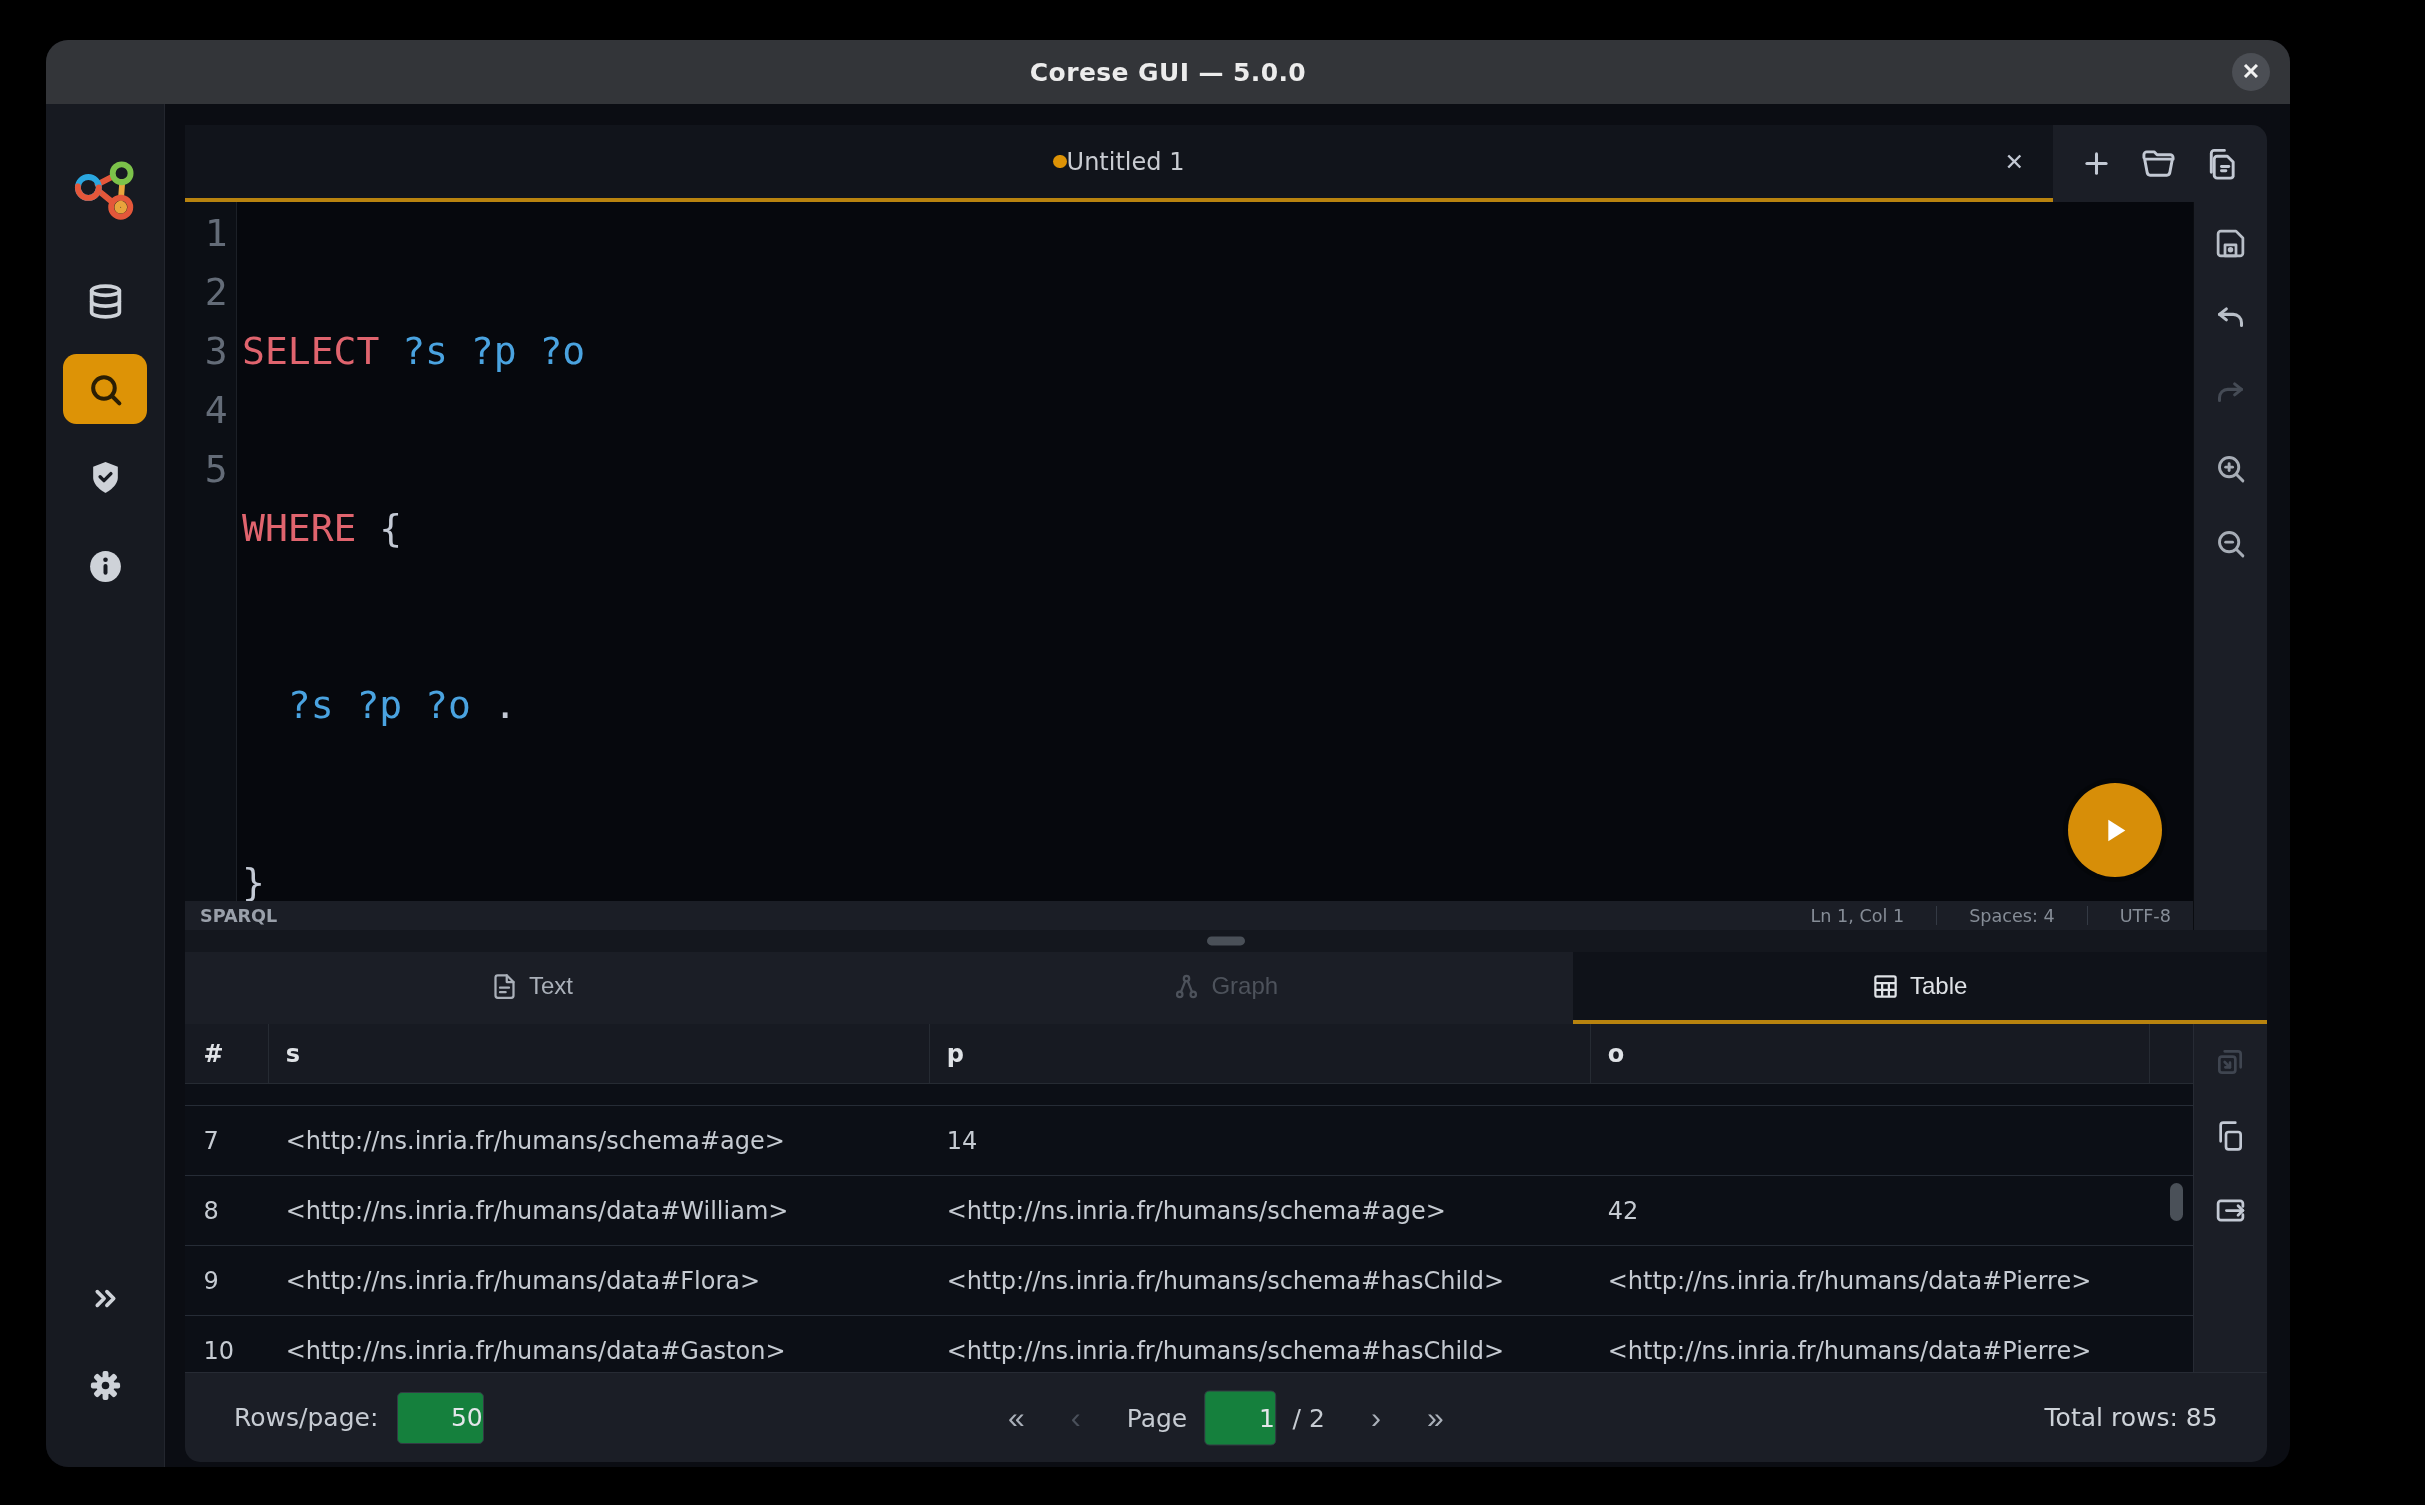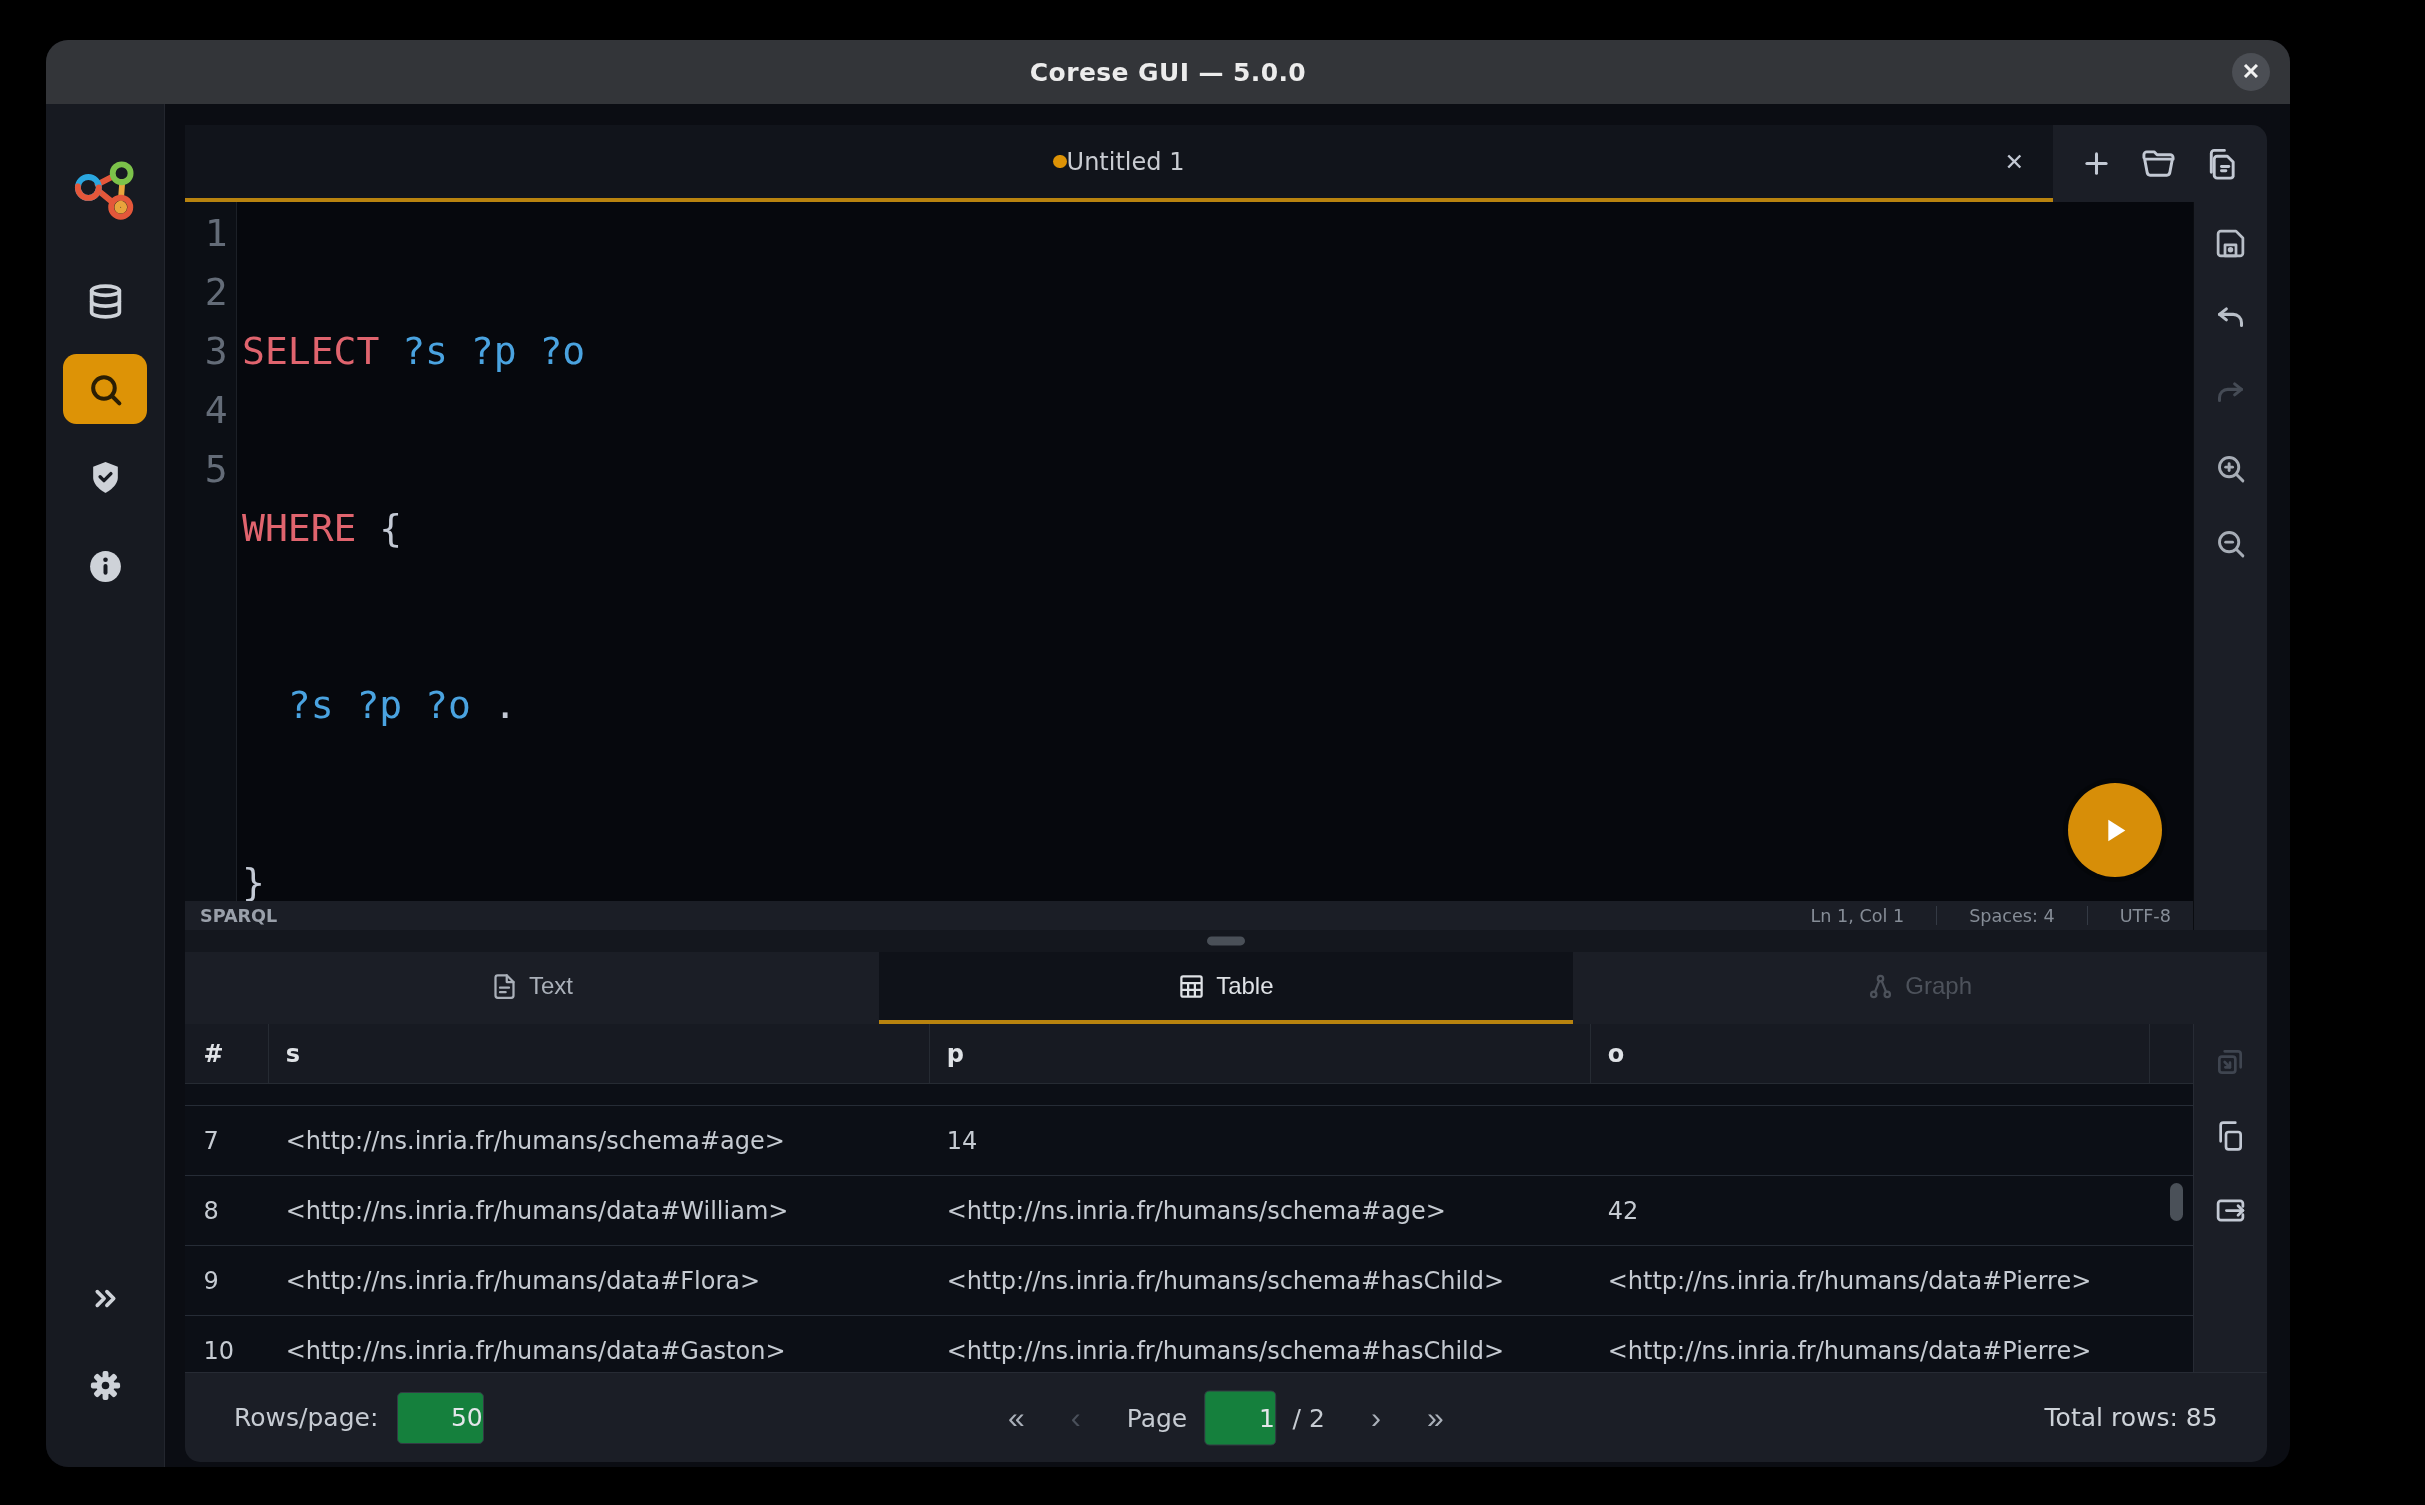--- a/index.html
+++ b/index.html
@@ -380,44 +380,44 @@
             <span>
               <svg width="27" height="27" viewBox="0 0 24 24" fill="none" stroke="currentColor" stroke-width="2" stroke-linecap="round" stroke-linejoin="round">
                 <path d="M14 2H6a2 2 0 0 0-2 2v16a2 2 0 0 0 2 2h12a2 2 0 0 0 2-2V8z"></path>
                 <polyline points="14 2 14 8 20 8"></polyline>
                   <line x1="8" y1="13" x2="16" y2="13"></line>
                   <line x1="8" y1="17" x2="13" y2="17"></line>
               </svg>
             </span>
             <span>Text</span>
           </button>
+          <button class="rtab disabled">
+            <span>
+              <svg width="27" height="27" viewBox="0 0 24 24" fill="none" stroke="currentColor" stroke-width="2" stroke-linecap="round">
+                <circle cx="12" cy="5" r="2.4"></circle>
+                  <circle cx="6" cy="19" r="2.4"></circle>
+                  <circle cx="18" cy="19" r="2.4"></circle>
+                <line x1="11" y1="7" x2="7" y2="17"></line>
+                  <line x1="13" y1="7" x2="17" y2="17"></line>
+              </svg>
+            </span>
+            <span>Graph</span>
+          </button>
           <button class="rtab active">
             <span>
               <svg width="27" height="27" viewBox="0 0 24 24" fill="none" stroke="currentColor" stroke-width="2">
                 <rect x="3" y="3" width="18" height="18" rx="1.5"></rect>
                 <line x1="3" y1="9" x2="21" y2="9"></line>
                   <line x1="3" y1="15" x2="21" y2="15"></line>
                 <line x1="9" y1="9" x2="9" y2="21"></line>
                   <line x1="15" y1="9" x2="15" y2="21"></line>
               </svg>
             </span>
             <span>Table</span>
           </button>
-          <button class="rtab disabled">
-            <span>
-              <svg width="27" height="27" viewBox="0 0 24 24" fill="none" stroke="currentColor" stroke-width="2" stroke-linecap="round">
-                <circle cx="12" cy="5" r="2.4"></circle>
-                  <circle cx="6" cy="19" r="2.4"></circle>
-                  <circle cx="18" cy="19" r="2.4"></circle>
-                <line x1="11" y1="7" x2="7" y2="17"></line>
-                  <line x1="13" y1="7" x2="17" y2="17"></line>
-              </svg>
-            </span>
-            <span>Graph</span>
-          </button>
         </div>
 
         <div class="table-region">
           <div class="rtable">
             <div class="thead">
               <div class="cell c-num">#</div>
               <div class="cell c-s">s</div>
               <div class="cell c-p">p</div>
               <div class="cell c-o">o</div>
               <div class="cell c-end"></div>

